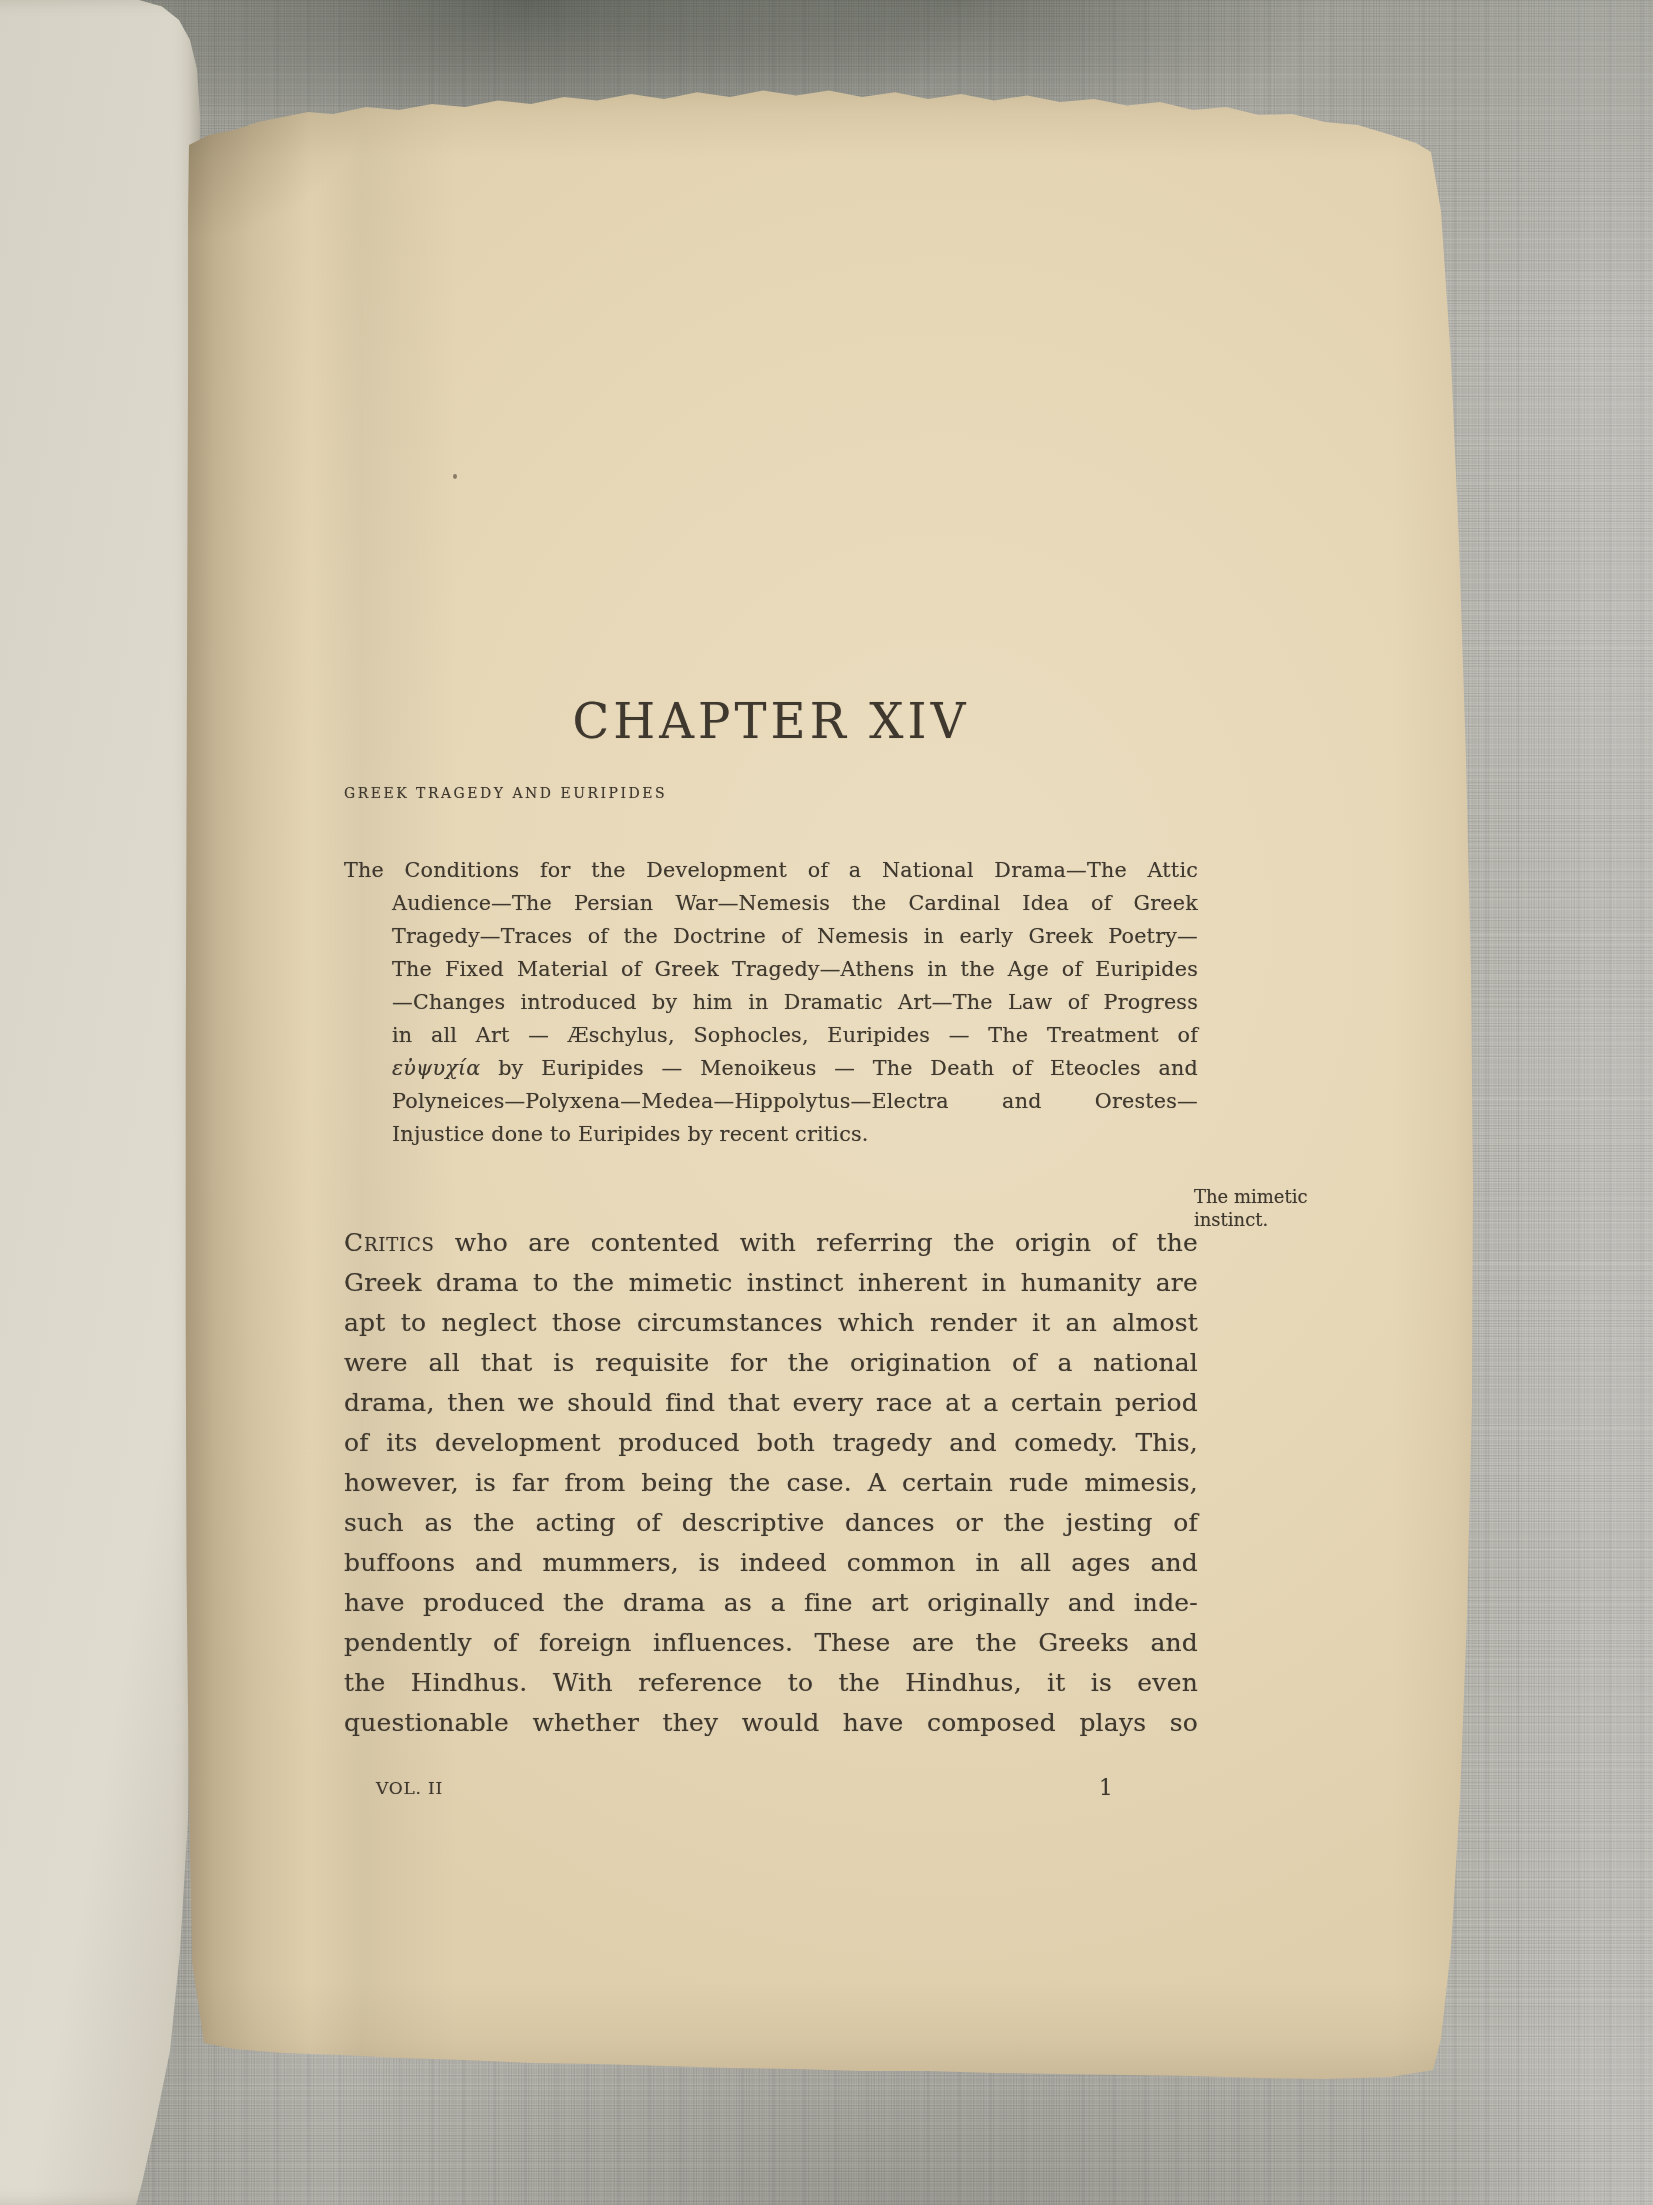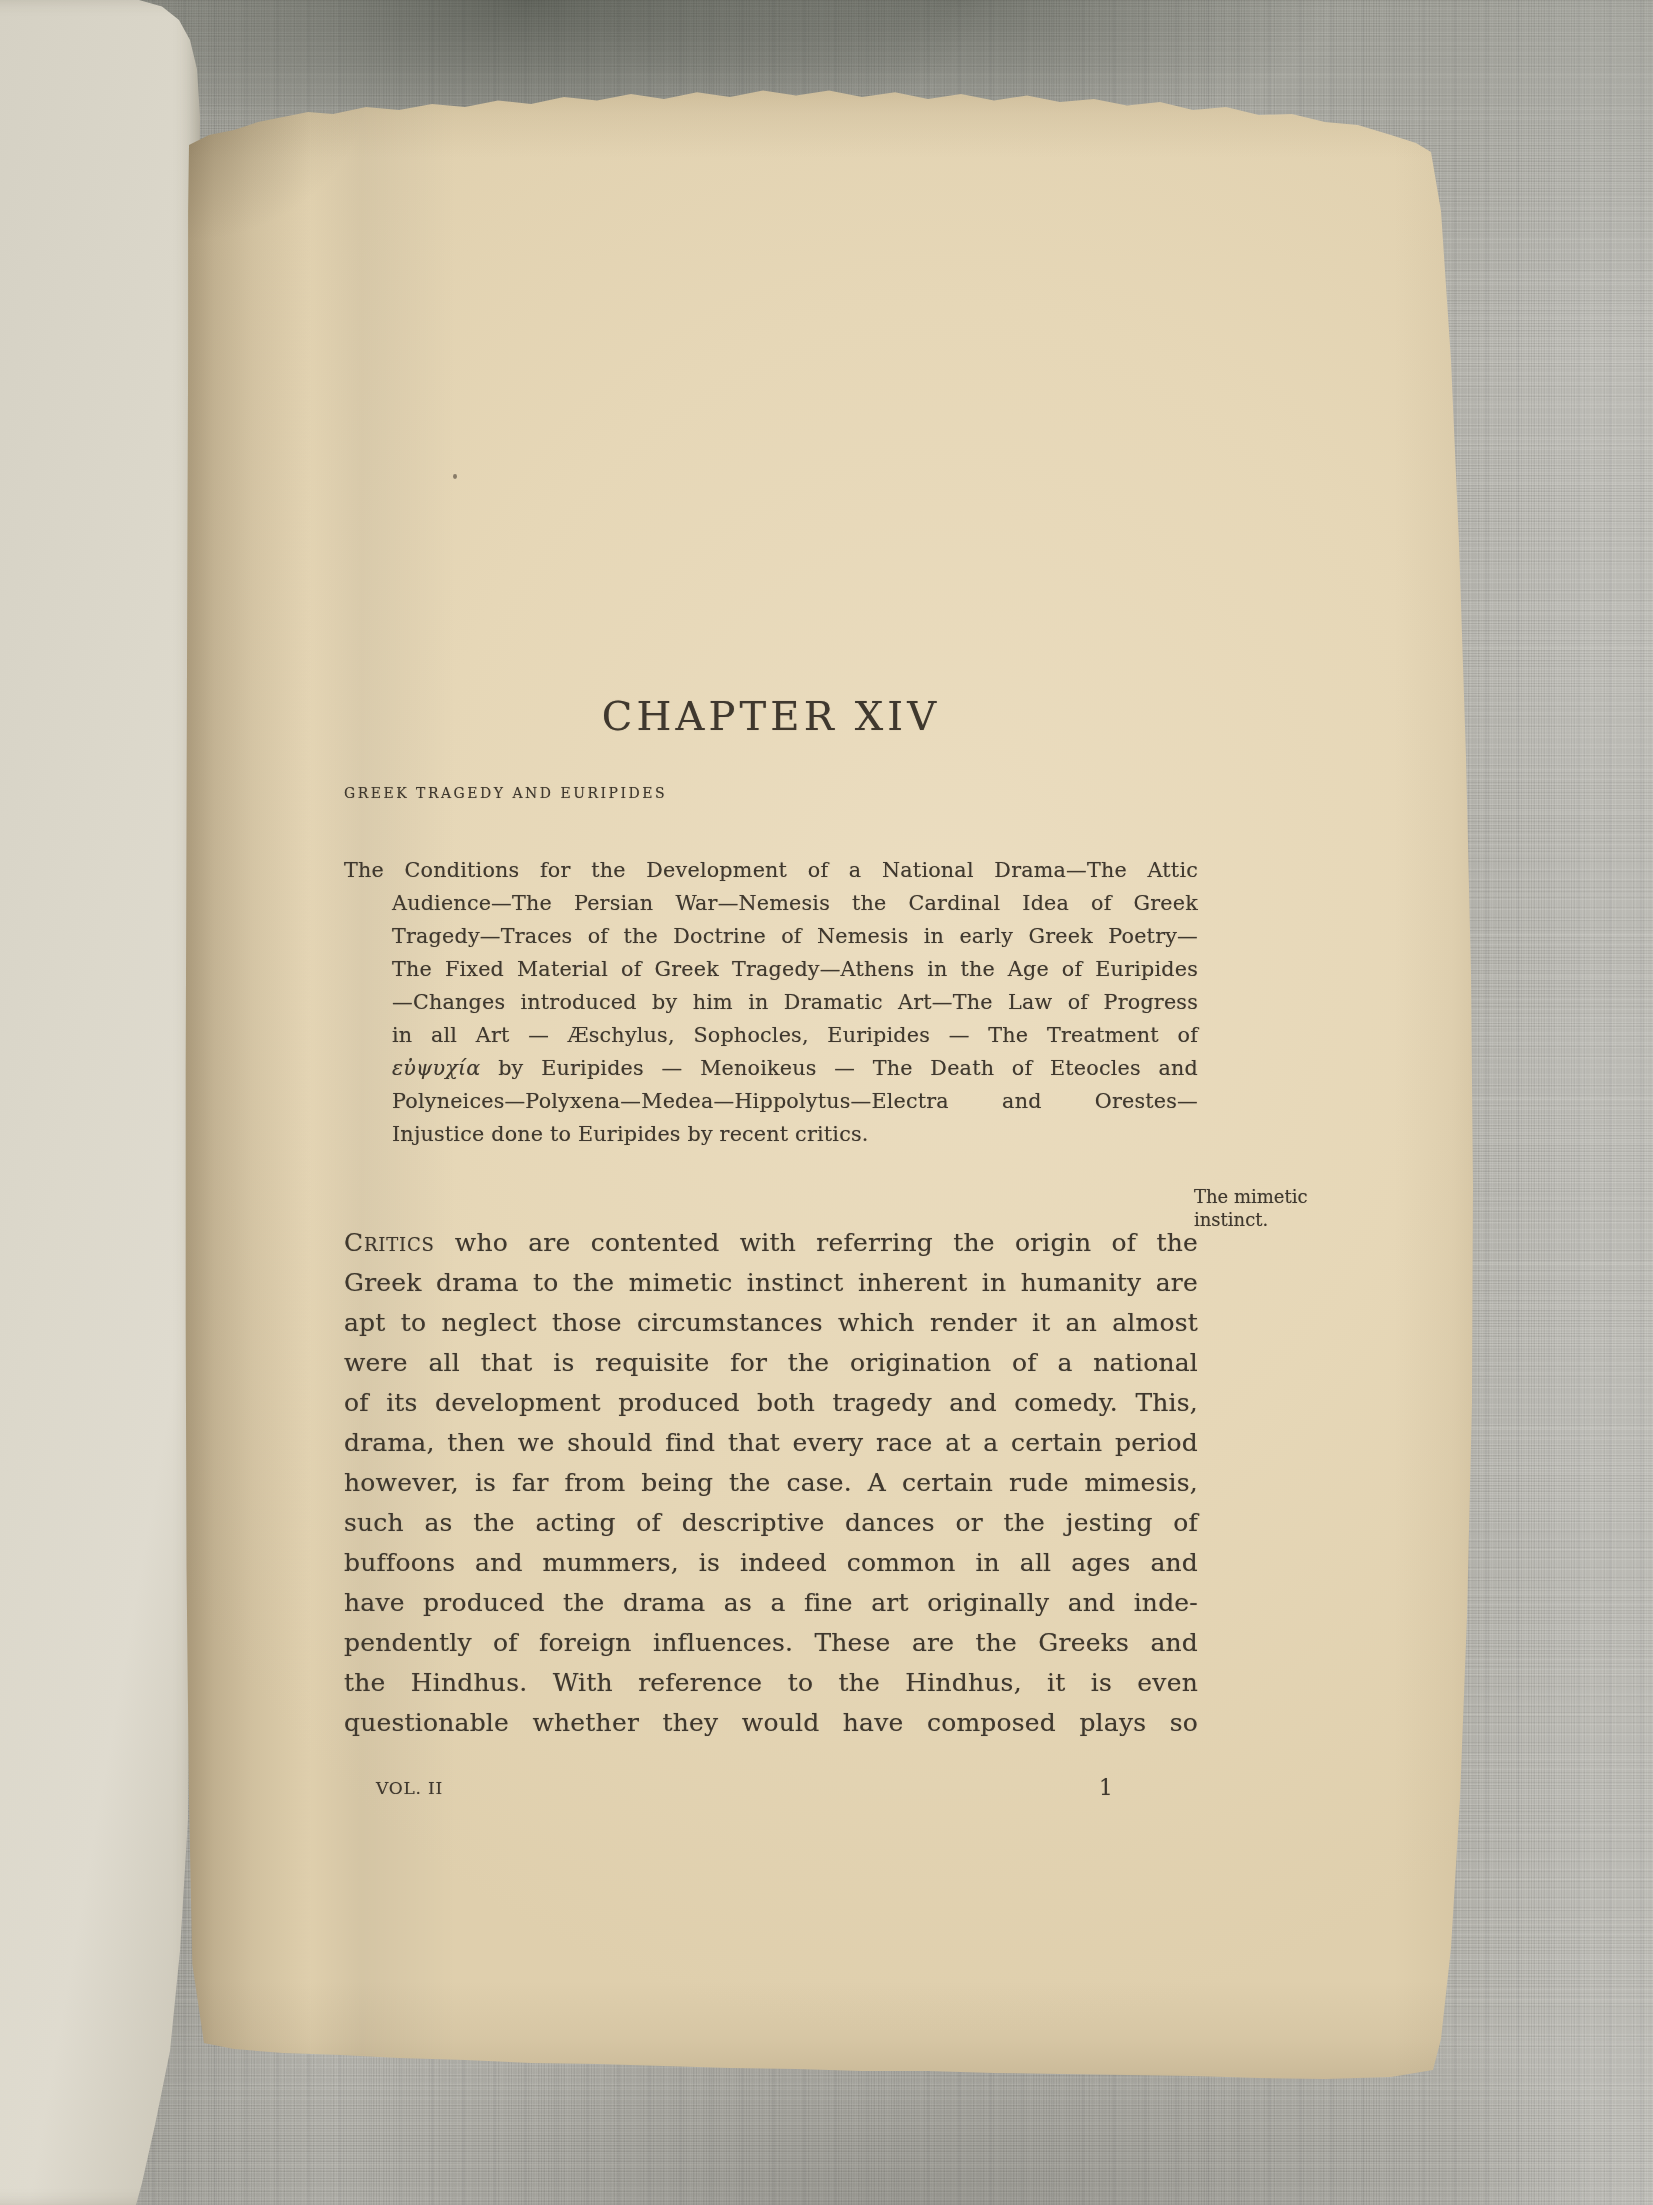--- a/index.html
+++ b/index.html
@@ -64,21 +64,21 @@
       linear-gradient(90deg, rgba(82,64,38,0.40) 0px, rgba(82,64,38,0.22) 30px, rgba(82,64,38,0.10) 69px, rgba(82,64,38,0) 128px),
       linear-gradient(90deg, transparent 124px, rgba(0,0,0,0.05) 178px, transparent 273px),
       linear-gradient(180deg, rgba(130,108,70,0.26) 0px, rgba(130,108,70,0.10) 35px, transparent 79px),
       linear-gradient(270deg, rgba(120,100,65,0.18) 0px, rgba(120,100,65,0.07) 37px, transparent 95px),
       linear-gradient(0deg, rgba(110,90,60,0.20) 0px, rgba(110,90,60,0.08) 45px, transparent 103px),
       radial-gradient(ellipse 265px 232px at 0% 0%, rgba(70,60,40,0.30), transparent 70%);
   }
   
   .print{position:absolute;color:#3f382e;text-shadow:0 0 0.8px rgba(63,56,46,0.45);}
   .col{left:160px;width:854px;}
-  .chapter-heading{top:614px;text-align:center;font-size:40px;letter-spacing:4.1px;}
+  .chapter-heading{top:614px;text-align:center;font-size:48px;letter-spacing:4.1px;}
   .chapter-subtitle{top:706px;text-align:left;font-size:14px;letter-spacing:2.5px;}
   .summary{top:775px;font-size:20.7px;letter-spacing:0.2px;}
   .summary .ln{height:33px;line-height:33px;text-align:justify;text-align-last:justify;}
   .summary .ln.indent{margin-left:48px;}
   .summary .ln.last{text-align-last:left;}
   .greek{font-style:italic;}
   .body-par{top:1144px;font-size:25px;letter-spacing:0.2px;}
   .body-par .ln{height:40px;line-height:40px;text-align:justify;text-align-last:justify;}
   .lead{font-variant:small-caps;letter-spacing:0.8px;}
   .margin-note{left:1010px;top:1106px;width:165px;font-size:18px;line-height:23px;}
@@ -112,22 +112,22 @@
     <div class="ln indent"><span class="greek">εὐψυχία</span><span> by Euripides — Menoikeus — The Death of Eteocles and</span></div>
     <div class="ln indent">Polyneices—Polyxena—Medea—Hippolytus—Electra and Orestes—</div>
     <div class="ln indent last">Injustice done to Euripides by recent critics.</div>
   </div>
 
   <div class="print col body-par">
     <div class="ln"><span class="lead">Critics</span><span> who are contented with referring the origin of the</span></div>
     <div class="ln">Greek drama to the mimetic instinct inherent in humanity are</div>
     <div class="ln">apt to neglect those circumstances which render it an almost</div>
     <div class="ln">were all that is requisite for the origination of a national</div>
+    <div class="ln">drama, then we should find that every race at a certain period</div>
     <div class="ln">of its development produced both tragedy and comedy.  This,</div>
-    <div class="ln">drama, then we should find that every race at a certain period</div>
     <div class="ln">however, is far from being the case.  A certain rude mimesis,</div>
     <div class="ln">such as the acting of descriptive dances or the jesting of</div>
     <div class="ln">buffoons and mummers, is indeed common in all ages and</div>
     <div class="ln">have produced the drama as a fine art originally and inde-</div>
     <div class="ln">pendently of foreign influences.  These are the Greeks and</div>
     <div class="ln">the Hindhus.  With reference to the Hindhus, it is even</div>
     <div class="ln">questionable whether they would have composed plays so</div>
   </div>
 
   <div class="print margin-note">

